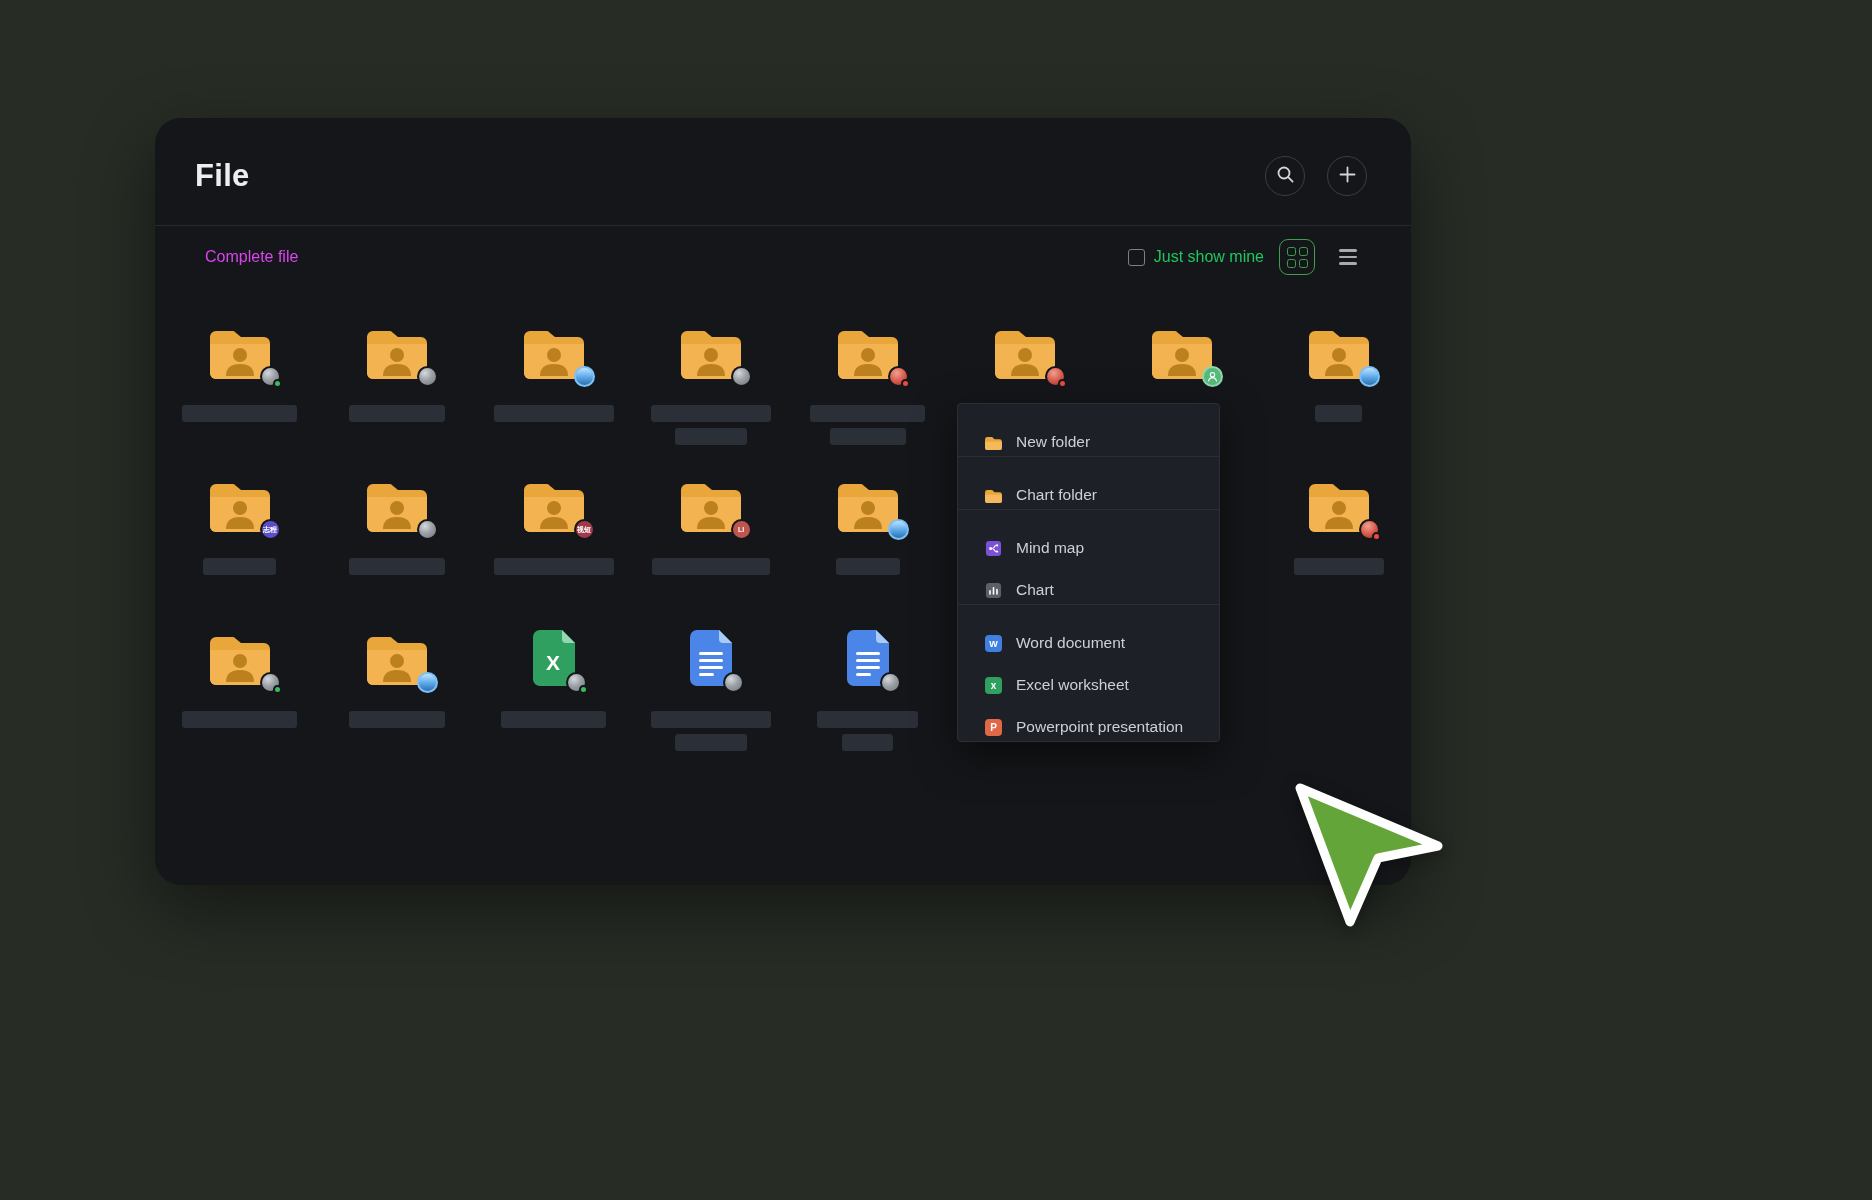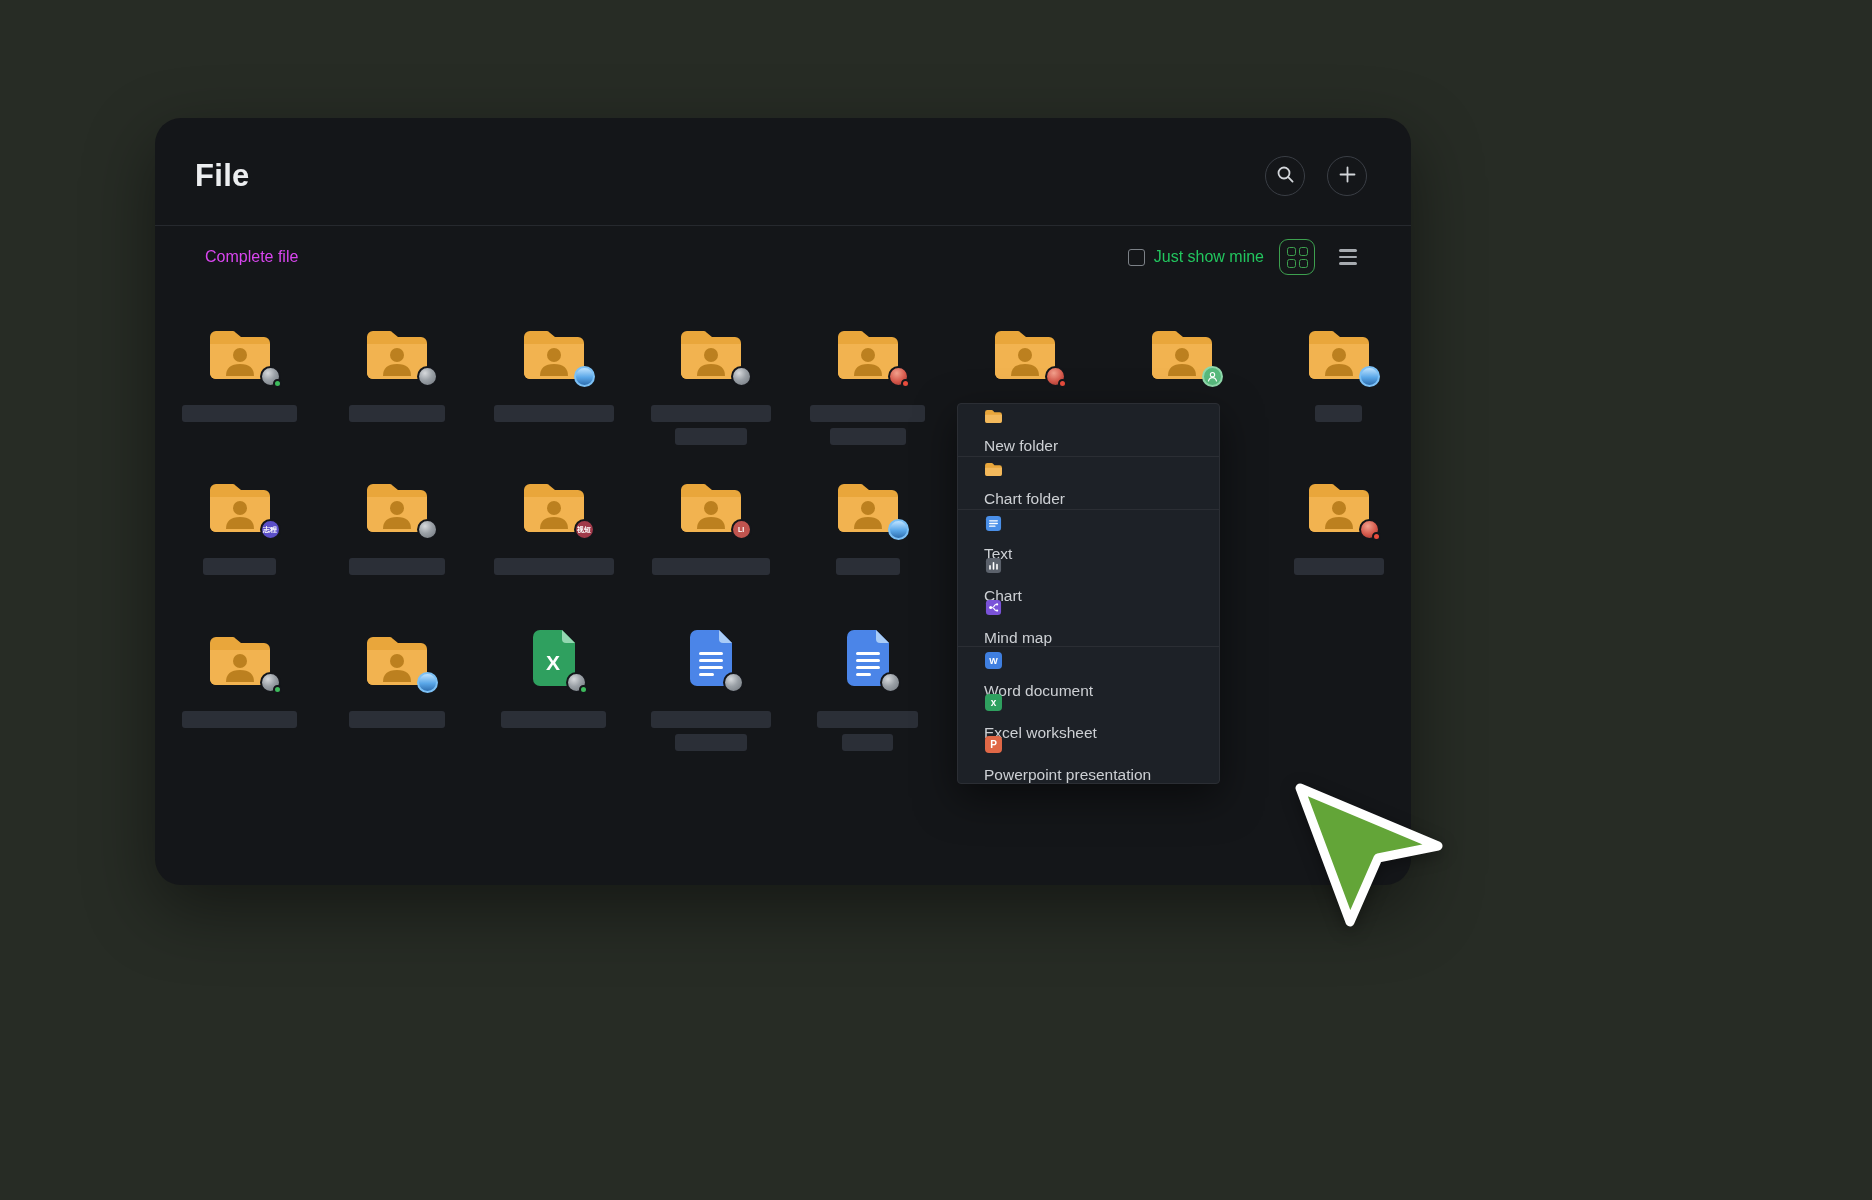--- a/index.html
+++ b/index.html
@@ -86,22 +86,22 @@
   
   .menu {
     position:absolute; left:802px; top:285px; width:263px;
     background:#1d2127; border:1px solid #2b2e34; border-radius:4px;
     box-shadow:0 14px 40px rgba(0,0,0,.5);
     z-index:10; padding:0;
   }
   .menu-group { padding:5px 0; }
   .menu-divider { height:1px; background:#2b2e34; }
   .menu-item {
-    height:42px; display:flex; align-items:flex-start; gap:13px;
-    padding:0 16px 0 26px; cursor:pointer;flex-direction:column;
+    height:42px; display:flex; align-items:flex-end; gap:13px;
+    padding:0 16px 0 26px; cursor:pointer;
   }
   .mi { width:19px; display:flex; align-items:center; justify-content:center; }
   .mi-box {
     width:17px; height:17px; border-radius:4px; color:#fff;
     display:flex; align-items:center; justify-content:center;
     font-size:10px; font-weight:700;
   }
   .mi-label { color:#cdd0d4; font-size:15.5px; white-space:nowrap; }
 
   
@@ -439,47 +439,38 @@
           </span>
           <span class="mi-label">Chart folder</span>
         </div>
       </div>
       <div class="menu-divider"></div>
 
       <div class="menu-group">
         <div class="menu-item">
           <span class="mi">
             <svg viewBox="0 0 18 18" width="17" height="17">
-                <rect x="1" y="1" width="16" height="16" rx="3.5" fill="#4a8fe8"></rect>
-                <path d="M5 6.2 h8 M5 9 h8 M5 11.8 h5.5" stroke="#fff" stroke-width="1.5" stroke-linecap="round"></path>
-              </svg>
-          </span>
-          <span class="mi-label">Text</span>
-        </div>
-        <div class="menu-item">
-          <span class="mi">
-            <svg viewBox="0 0 18 18" width="17" height="17">
-                <rect x="1" y="1" width="16" height="16" rx="3.5" fill="#5b616b"></rect>
-                <path d="M5.3 12.6 v-3.2 M9 12.6 v-6.4 M12.7 12.6 v-4.6" stroke="#fff" stroke-width="1.7" stroke-linecap="round"></path>
-              </svg>
-          </span>
-          <span class="mi-label">Chart</span>
-        </div>
-        <div class="menu-item">
-          <span class="mi">
-            <svg viewBox="0 0 18 18" width="17" height="17">
                 <rect x="1" y="1" width="16" height="16" rx="3.5" fill="#7a52d8"></rect>
                 <circle cx="6" cy="9" r="1.6" fill="#fff"></circle>
                 <path d="M7.5 9 c2.5 0 2.5 -3.2 4 -3.2 M7.5 9 c2.5 0 2.5 3.2 4 3.2" stroke="#fff" stroke-width="1.3" fill="none"></path>
                 <circle cx="12.8" cy="5.8" r="1.2" fill="#fff"></circle>
                 <circle cx="12.8" cy="12.2" r="1.2" fill="#fff"></circle>
               </svg>
           </span>
           <span class="mi-label">Mind map</span>
         </div>
+        <div class="menu-item">
+          <span class="mi">
+            <svg viewBox="0 0 18 18" width="17" height="17">
+                <rect x="1" y="1" width="16" height="16" rx="3.5" fill="#5b616b"></rect>
+                <path d="M5.3 12.6 v-3.2 M9 12.6 v-6.4 M12.7 12.6 v-4.6" stroke="#fff" stroke-width="1.7" stroke-linecap="round"></path>
+              </svg>
+          </span>
+          <span class="mi-label">Chart</span>
+        </div>
       </div>
       <div class="menu-divider"></div>
 
       <div class="menu-group">
         <div class="menu-item">
           <span class="mi">
             <span class="mi-box" style="background:#3f7fe0; font-size:9px;">W</span>
           </span>
           <span class="mi-label">Word document</span>
         </div>

